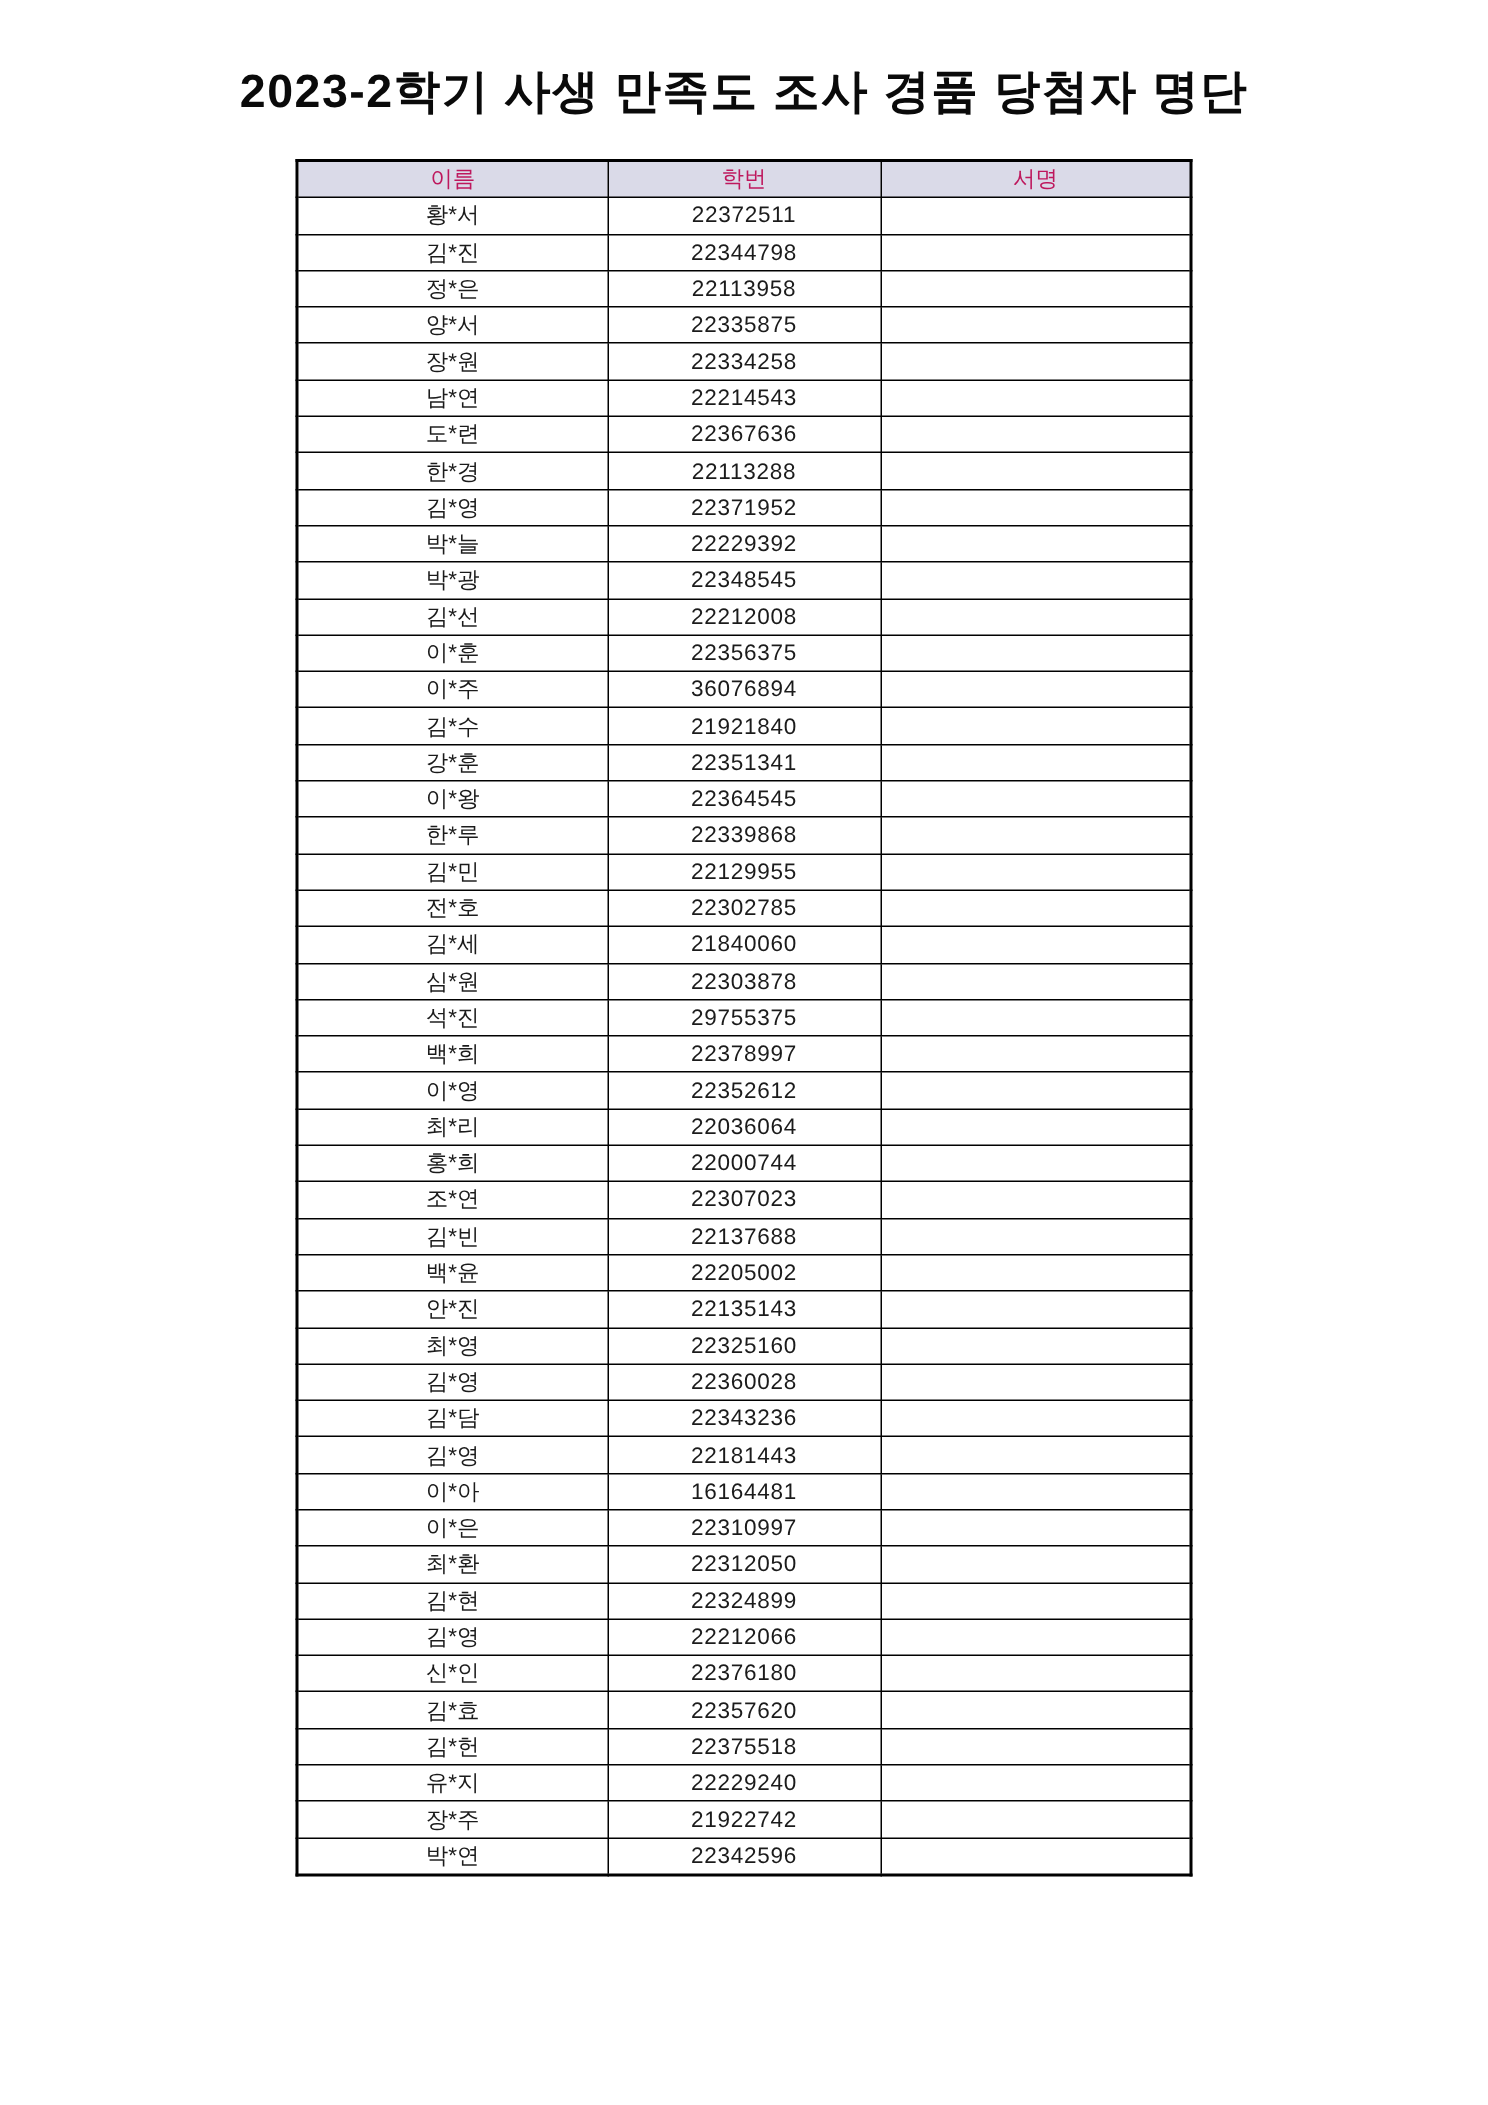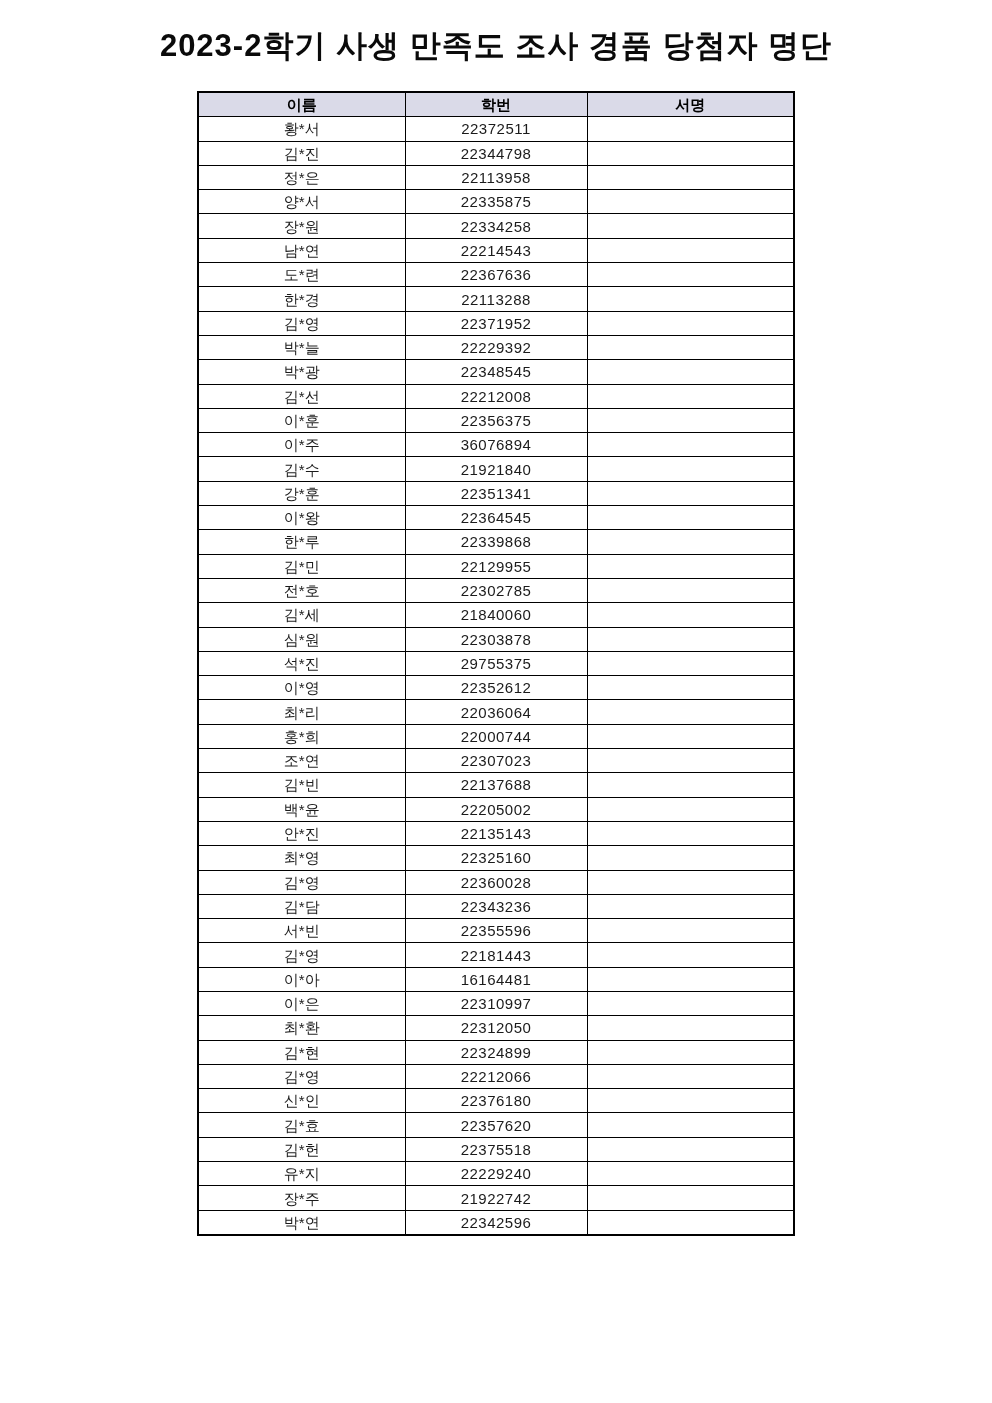--- a/index.html
+++ b/index.html
@@ -9,21 +9,21 @@
     font-family: "Liberation Sans", "DejaVu Sans", sans-serif;
   }
   .page {
     width: 992px;
     height: 1403px;
     background: #ffffff;
     position: relative;
     overflow: hidden;
   }
   .doc-title {
-    padding-top: 27px;
+    padding-top: 42px;
     text-align: center;
     font-size: 31px;
     font-weight: 800;
     letter-spacing: 1px;
     color: #0a0a0a;
     line-height: 38px;
     font-family: "Liberation Sans", "DejaVu Sans", sans-serif;
   }
   table.winners {
     border-collapse: collapse;
@@ -44,22 +44,21 @@
     vertical-align: middle;
     font-size: 15px;
     font-weight: 400;
     color: #1b1b1b;
     line-height: 1;
     overflow: hidden;
     white-space: nowrap;
   }
   table.winners thead th {
     background: #dadae8;
-    color: #000000;
-    font-weight: bold;
+    color: #be185d;
   }
   table.winners tbody td.id-cell {
     letter-spacing: 0.5px;
     margin-top: 16px;
   }
 </style>
 </head>
 <body>
 
 <div class="page">
@@ -189,20 +188,25 @@
           <td>심*원</td>
           <td class="id-cell">22303878</td>
           <td></td>
         </tr>
         <tr>
           <td>석*진</td>
           <td class="id-cell">29755375</td>
           <td></td>
         </tr>
         <tr>
+          <td>백*희</td>
+          <td class="id-cell">22378997</td>
+          <td></td>
+        </tr>
+        <tr>
           <td>이*영</td>
           <td class="id-cell">22352612</td>
           <td></td>
         </tr>
         <tr>
           <td>최*리</td>
           <td class="id-cell">22036064</td>
           <td></td>
         </tr>
         <tr>
@@ -236,25 +240,20 @@
           <td></td>
         </tr>
         <tr>
           <td>김*영</td>
           <td class="id-cell">22360028</td>
           <td></td>
         </tr>
         <tr>
           <td>김*담</td>
           <td class="id-cell">22343236</td>
-          <td></td>
-        </tr>
-        <tr>
-          <td>서*빈</td>
-          <td class="id-cell">22355596</td>
           <td></td>
         </tr>
         <tr>
           <td>김*영</td>
           <td class="id-cell">22181443</td>
           <td></td>
         </tr>
         <tr>
           <td>이*아</td>
           <td class="id-cell">16164481</td>

